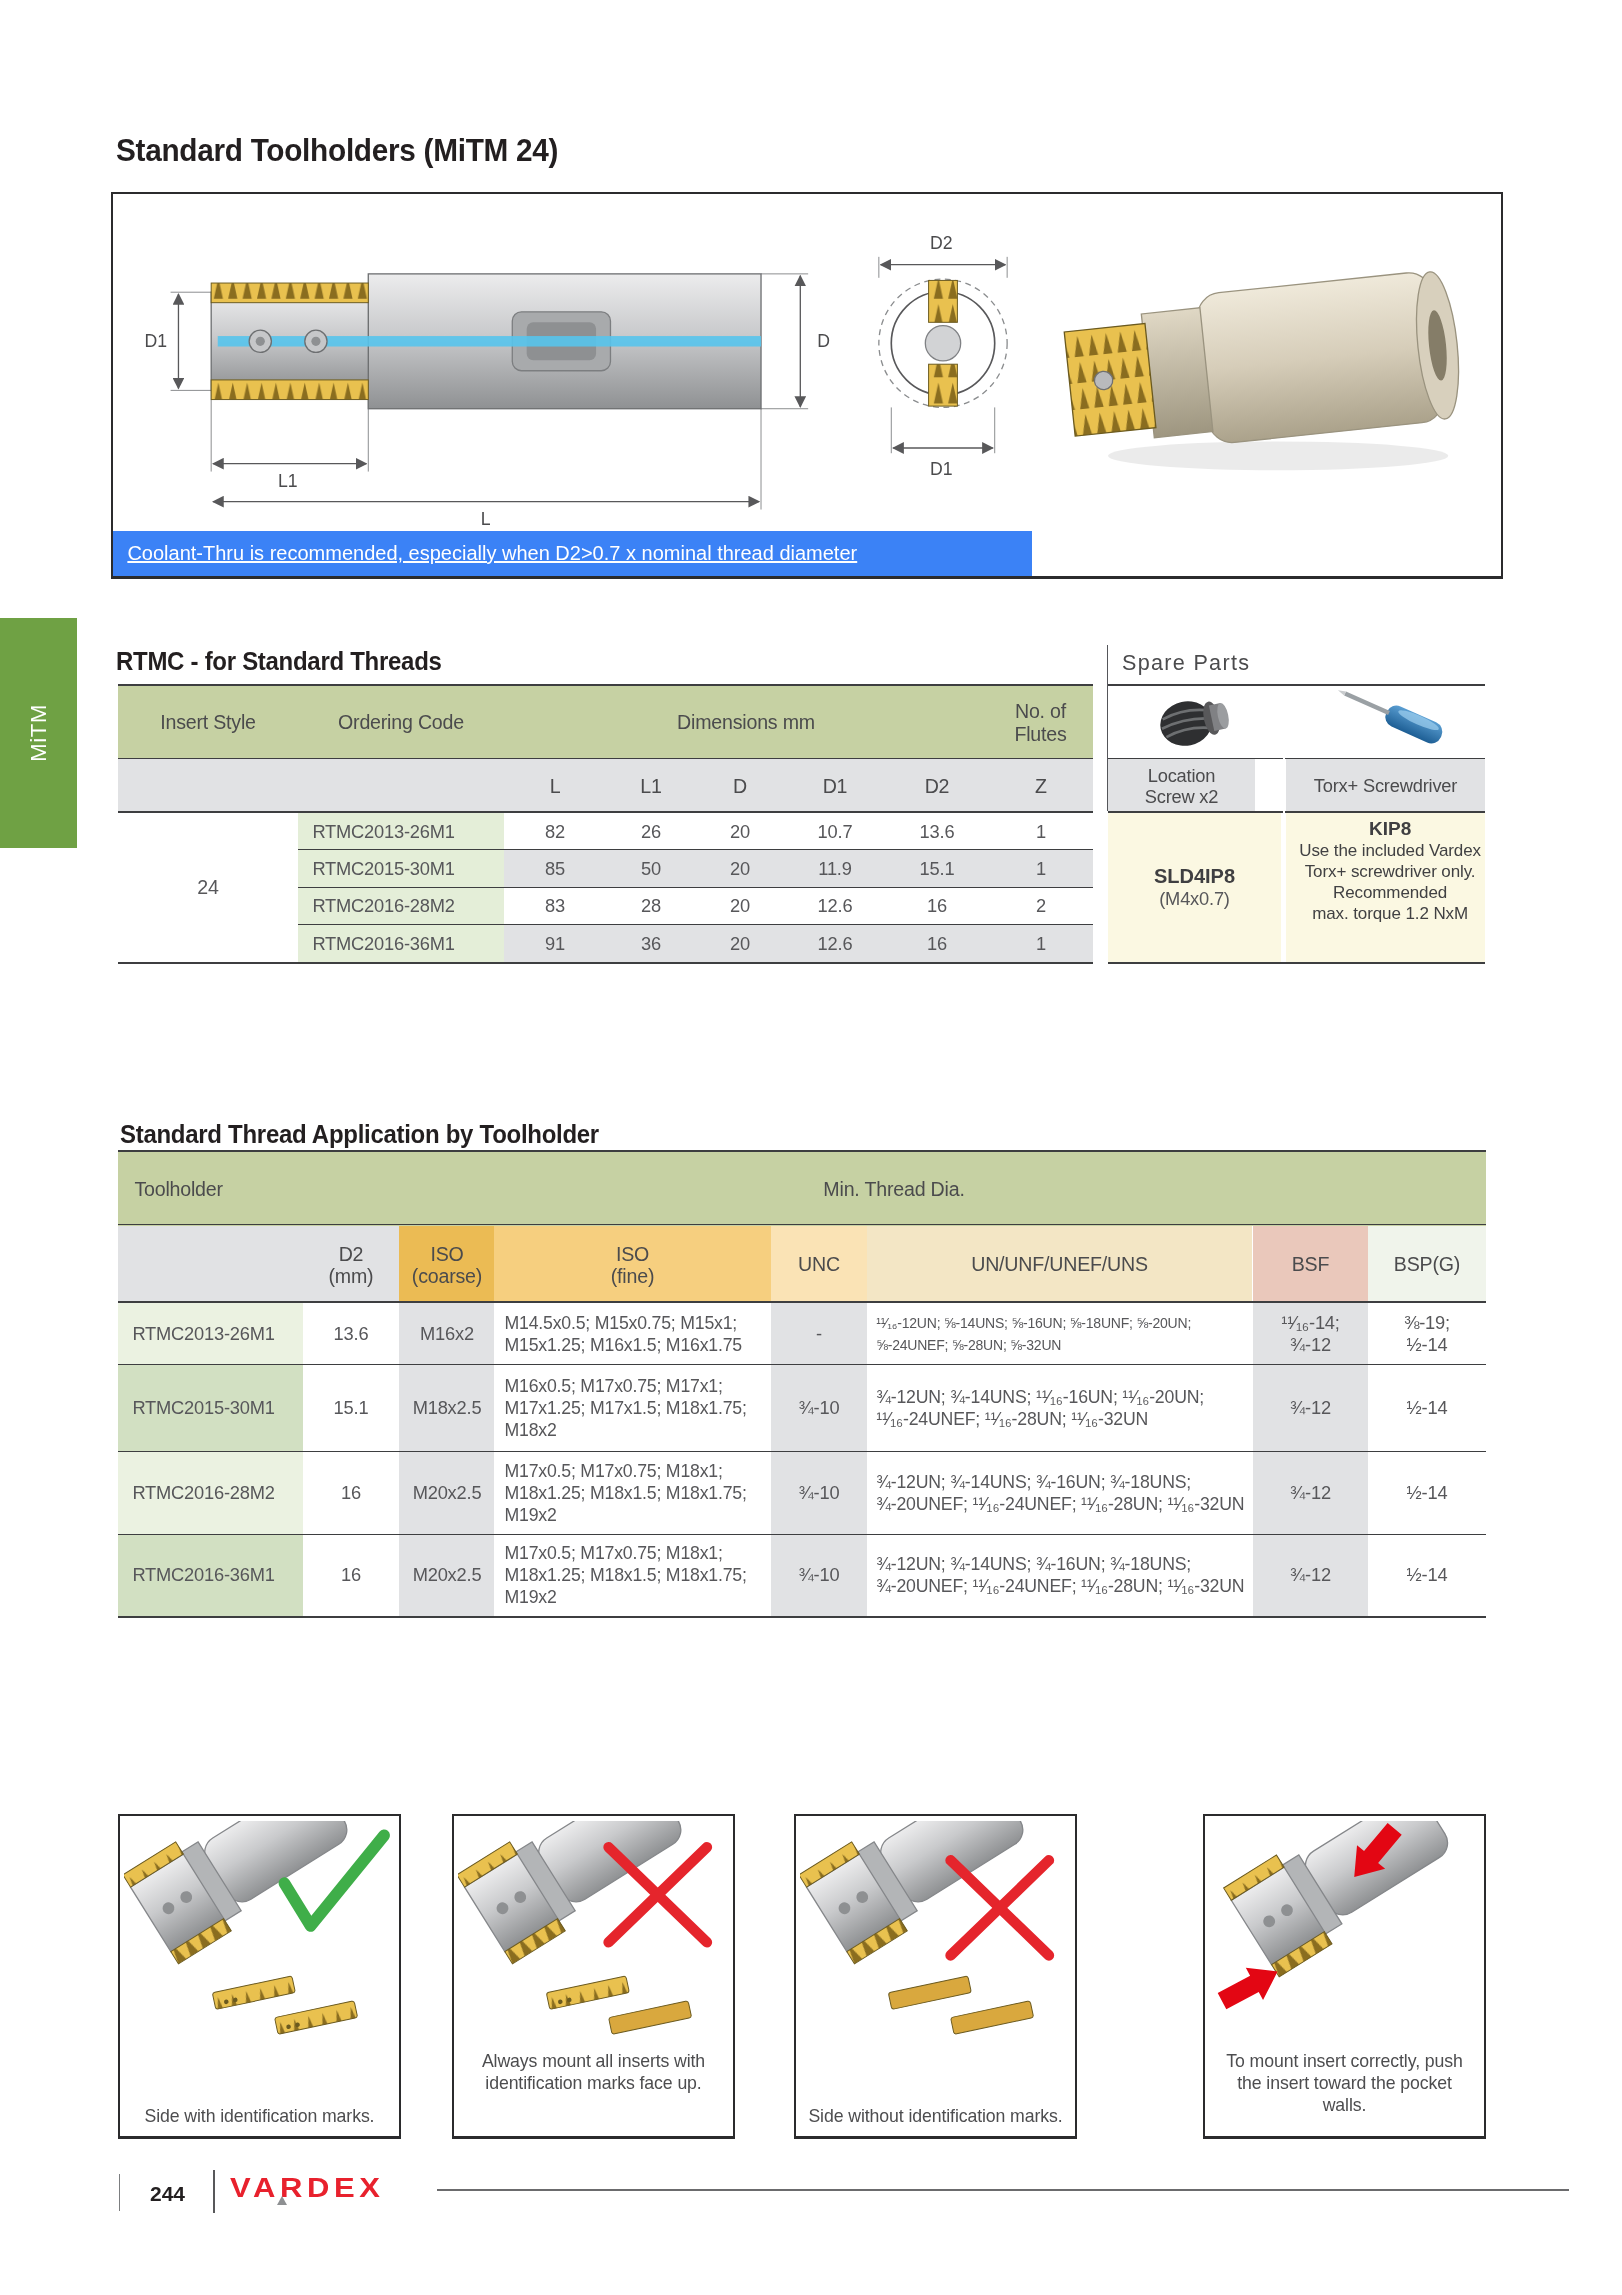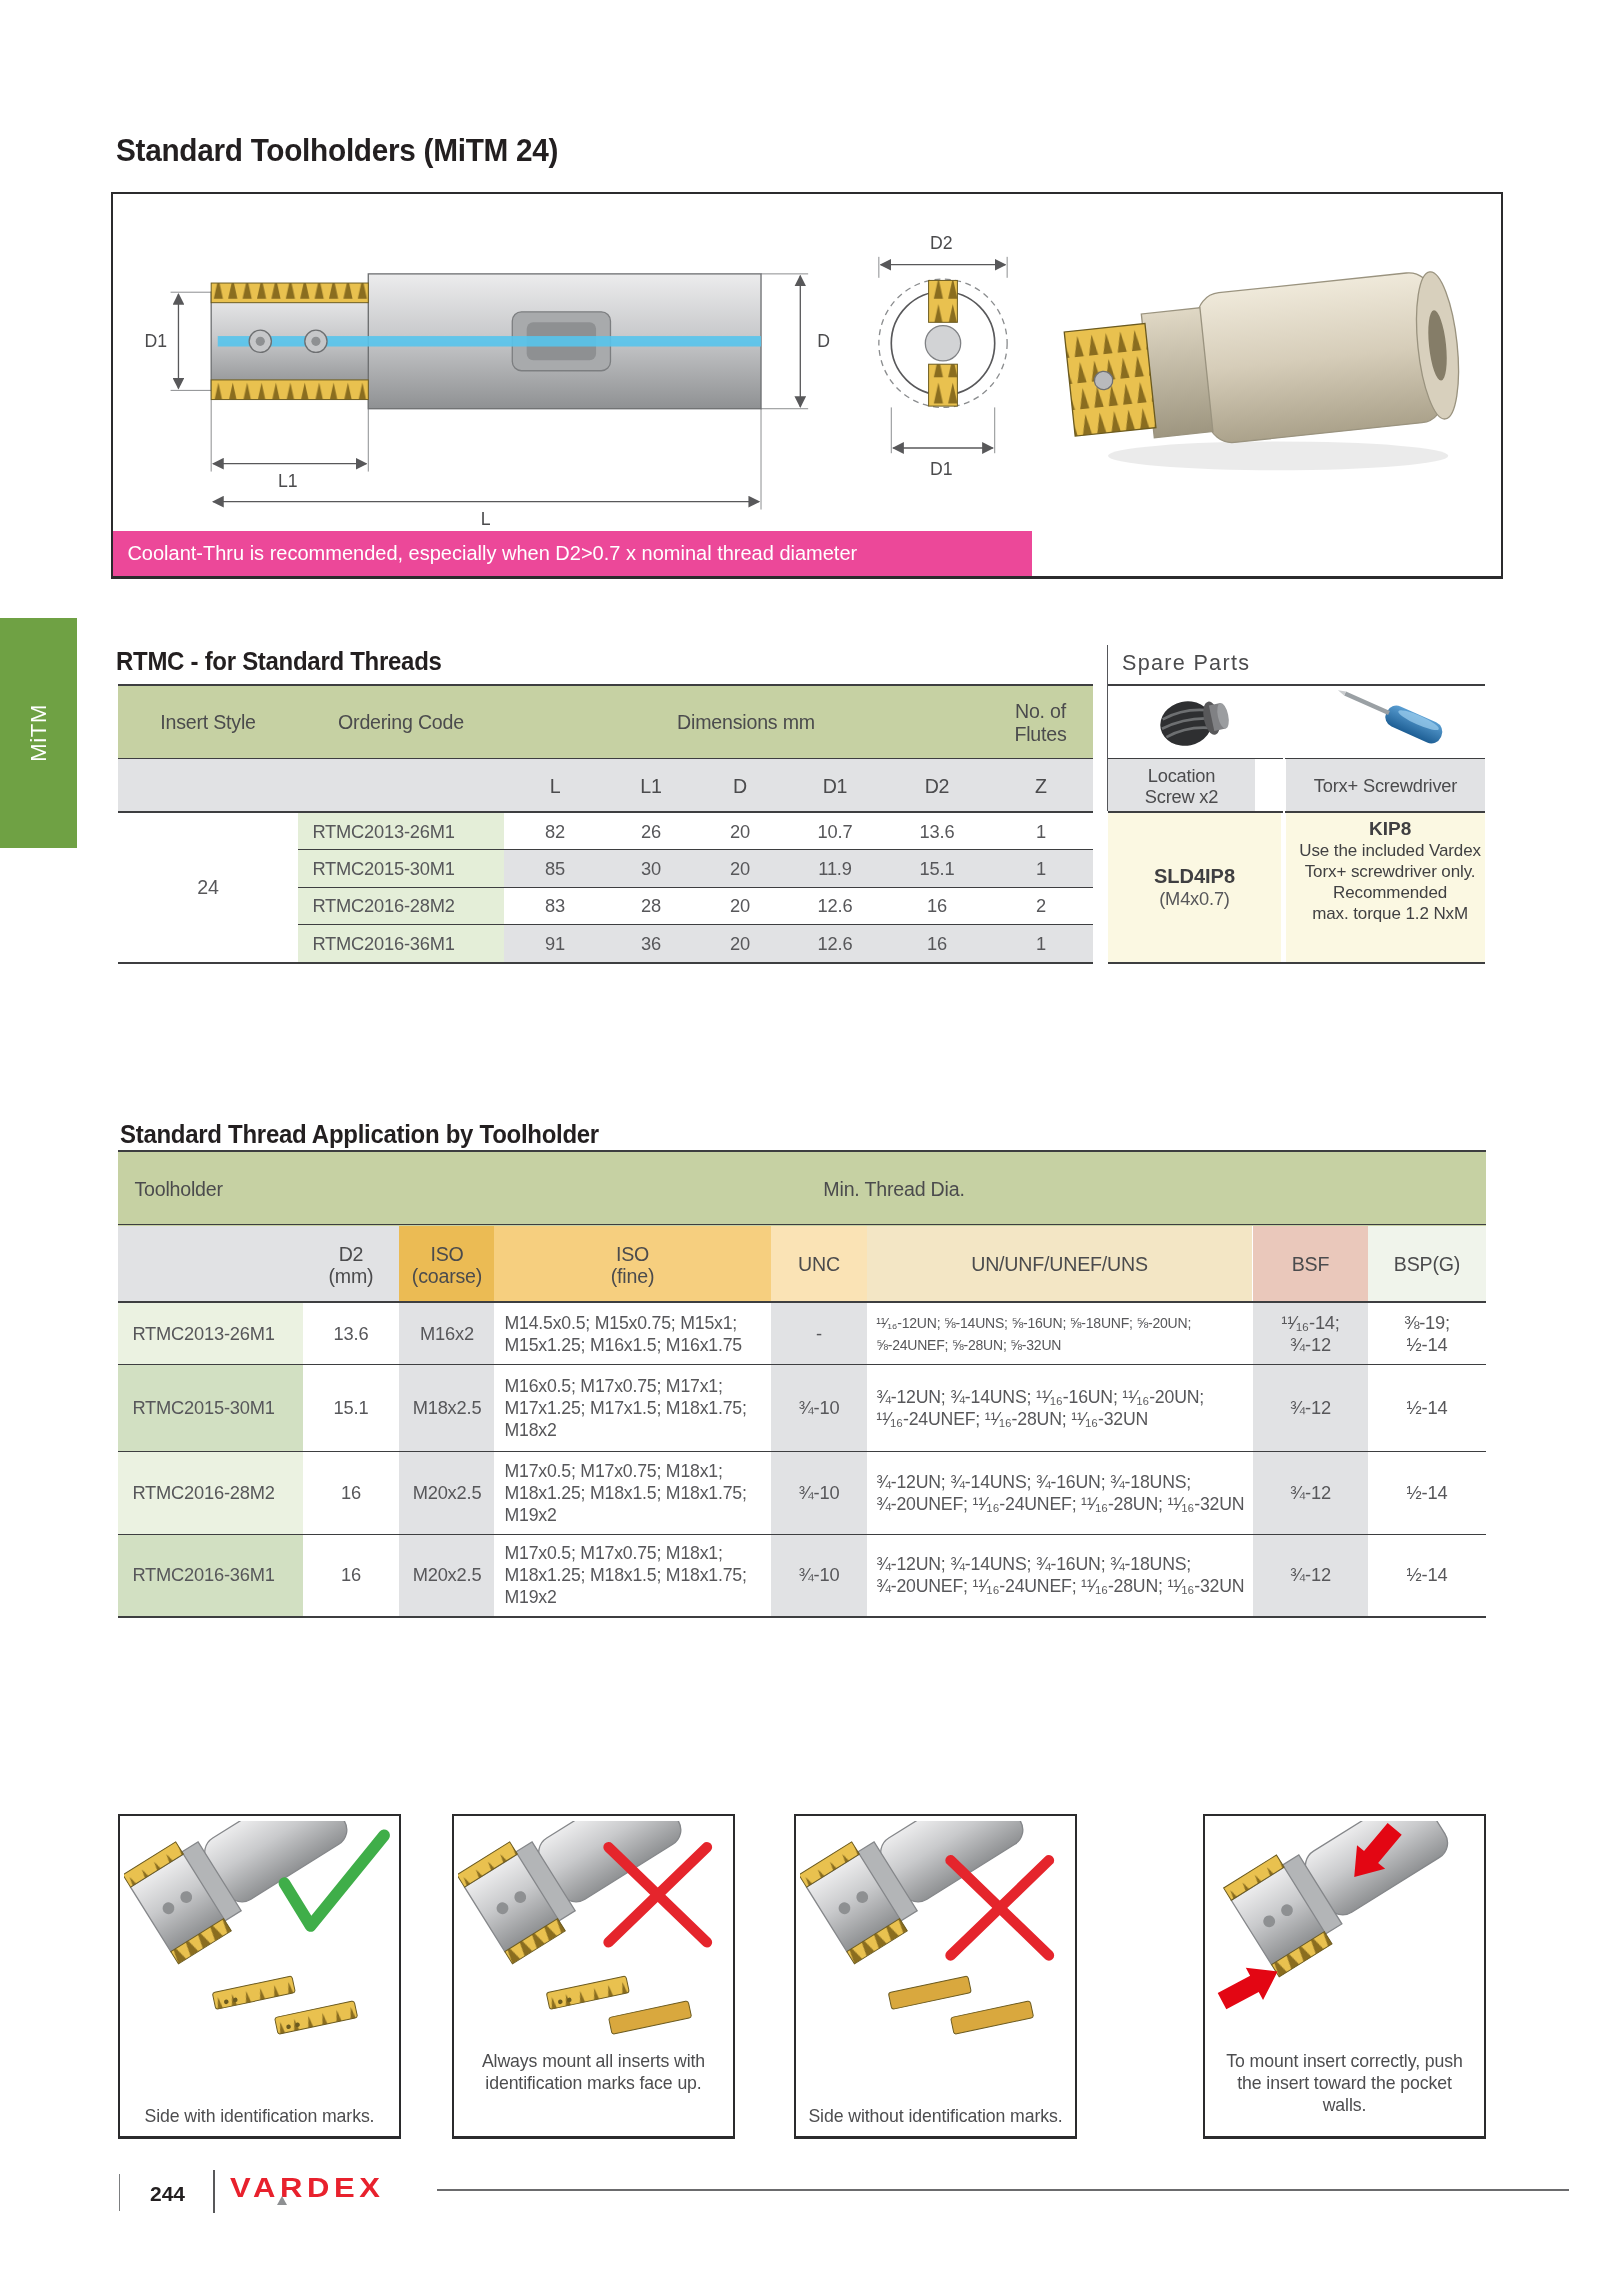--- a/index.html
+++ b/index.html
@@ -8,21 +8,21 @@
   .abs{position:absolute;box-sizing:border-box;}
   .c{display:flex;align-items:center;justify-content:center;text-align:center;}
   .l{display:flex;align-items:center;text-align:left;}
   .hline{position:absolute;background:#3d3e40;}
   .vline{position:absolute;background:#55565a;}
   .hdr{color:#4b4b4d;font-size:19.6px;letter-spacing:-0.2px;}
   .val{color:#57575a;font-size:18.3px;letter-spacing:-0.2px;}
   .sec-title{font-size:25px;font-weight:bold;color:#231f20;transform:scaleX(.96);transform-origin:left;letter-spacing:-0.3px;white-space:nowrap;}
   .cap{font-size:17.7px;line-height:22px;color:#4d4d4f;letter-spacing:-0.1px;text-align:center;}
   .mitm-tab{background:#6fa144;}
-  .banner{background:#ec4899;color:#ffffff;}
+  .banner{background:#3b82f6;color:#ffffff;text-decoration:underline;}
   .codecell{background:#e4eed8;}
   .gray{background:#e1e2e4;}
   .yellow{background:#fbf8e2;}
   .greenband{background:#c6d1a3;}
   .tg-light{background:#ebf2e1;}
   .tg-dark{background:#d2e0c2;}
   .box{border:2px solid #2b2b2d;border-bottom-width:3.3px;background:#fff;}
 </style>
 </head>
 <body>
@@ -196,21 +196,21 @@
     <div class="abs c val" style="left:576px;top:0;width:92px;height:37px;">20</div>
     <div class="abs c val" style="left:671px;top:0;width:92px;height:37px;">10.7</div>
     <div class="abs c val" style="left:773px;top:0;width:92px;height:37px;">13.6</div>
     <div class="abs c val" style="left:877px;top:0;width:92px;height:37px;">1</div>
   </div>
 
   <div class="abs" style="left:118px;top:850px;width:975px;height:37px;">
     <div class="abs codecell l val" style="left:180px;top:0;width:206px;height:37px;padding-left:14.4px;">RTMC2015-30M1</div>
     <div class="abs gray" style="left:386px;top:0;width:589px;height:37px;"></div>
     <div class="abs c val" style="left:391px;top:0;width:92px;height:37px;">85</div>
-    <div class="abs c val" style="left:487px;top:0;width:92px;height:37px;">30</div>
+    <div class="abs c val" style="left:487px;top:0;width:92px;height:37px;">50</div>
     <div class="abs c val" style="left:576px;top:0;width:92px;height:37px;">20</div>
     <div class="abs c val" style="left:671px;top:0;width:92px;height:37px;">11.9</div>
     <div class="abs c val" style="left:773px;top:0;width:92px;height:37px;">15.1</div>
     <div class="abs c val" style="left:877px;top:0;width:92px;height:37px;">1</div>
   </div>
 
   <div class="abs" style="left:118px;top:887px;width:975px;height:37px;">
     <div class="abs codecell l val" style="left:180px;top:0;width:206px;height:37px;padding-left:14.4px;">RTMC2016-28M2</div>
     <div class="abs" style="left:386px;top:0;width:589px;height:37px;background:#fff;"></div>
     <div class="abs c val" style="left:391px;top:0;width:92px;height:37px;">83</div>

